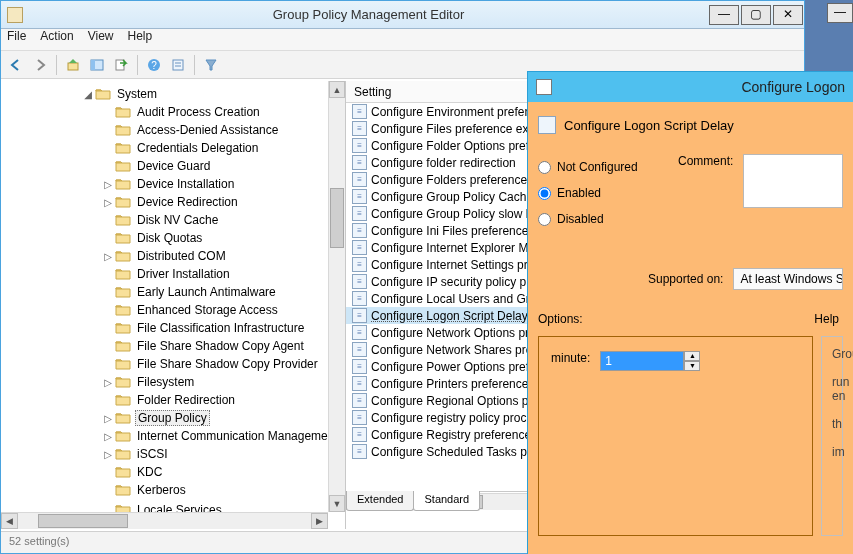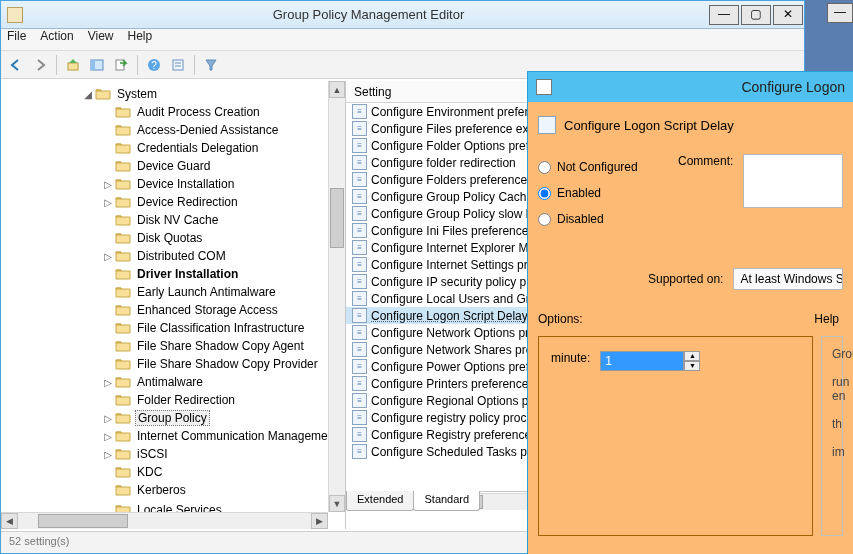--- a/index.html
+++ b/index.html
@@ -239,21 +239,21 @@
                 <span class="lbl">Disk Quotas</span>
               </div>
               <div class="tree-row" style="padding-left: 98px;">
                 <span class="tw">▷</span>
                 <span class="fld"><svg class="folder-svg" viewBox="0 0 16 14">
                     <path d="M1 3 L1 12 L15 12 L15 4 L7 4 L6 3 Z" fill="#f8e09a" stroke="#caa94a"></path>
                     <path d="M1 3 L6 3 L7 4 L1 4 Z" fill="#eac96a" stroke="#caa94a"></path>
                   </svg></span>
                 <span class="lbl">Distributed COM</span>
               </div>
-              <div class="tree-row" style="padding-left: 98px; font-weight: bold;">
+              <div class="tree-row" style="padding-left: 98px;">
                 <span class="tw"></span>
                 <span class="fld"><svg class="folder-svg" viewBox="0 0 16 14">
                     <path d="M1 3 L1 12 L15 12 L15 4 L7 4 L6 3 Z" fill="#f8e09a" stroke="#caa94a"></path>
                     <path d="M1 3 L6 3 L7 4 L1 4 Z" fill="#eac96a" stroke="#caa94a"></path>
                   </svg></span>
                 <span class="lbl">Driver Installation</span>
               </div>
               <div class="tree-row" style="padding-left: 98px;">
                 <span class="tw"></span>
                 <span class="fld"><svg class="folder-svg" viewBox="0 0 16 14">
@@ -293,21 +293,21 @@
                     <path d="M1 3 L6 3 L7 4 L1 4 Z" fill="#eac96a" stroke="#caa94a"></path>
                   </svg></span>
                 <span class="lbl">File Share Shadow Copy Provider</span>
               </div>
               <div class="tree-row" style="padding-left: 98px;">
                 <span class="tw">▷</span>
                 <span class="fld"><svg class="folder-svg" viewBox="0 0 16 14">
                     <path d="M1 3 L1 12 L15 12 L15 4 L7 4 L6 3 Z" fill="#f8e09a" stroke="#caa94a"></path>
                     <path d="M1 3 L6 3 L7 4 L1 4 Z" fill="#eac96a" stroke="#caa94a"></path>
                   </svg></span>
-                <span class="lbl">Antimalware</span>
+                <span class="lbl">Filesystem</span>
               </div>
               <div class="tree-row" style="padding-left: 98px;">
                 <span class="tw"></span>
                 <span class="fld"><svg class="folder-svg" viewBox="0 0 16 14">
                     <path d="M1 3 L1 12 L15 12 L15 4 L7 4 L6 3 Z" fill="#f8e09a" stroke="#caa94a"></path>
                     <path d="M1 3 L6 3 L7 4 L1 4 Z" fill="#eac96a" stroke="#caa94a"></path>
                   </svg></span>
                 <span class="lbl">Folder Redirection</span>
               </div>
               <div class="tree-row sel" style="padding-left: 98px;">

